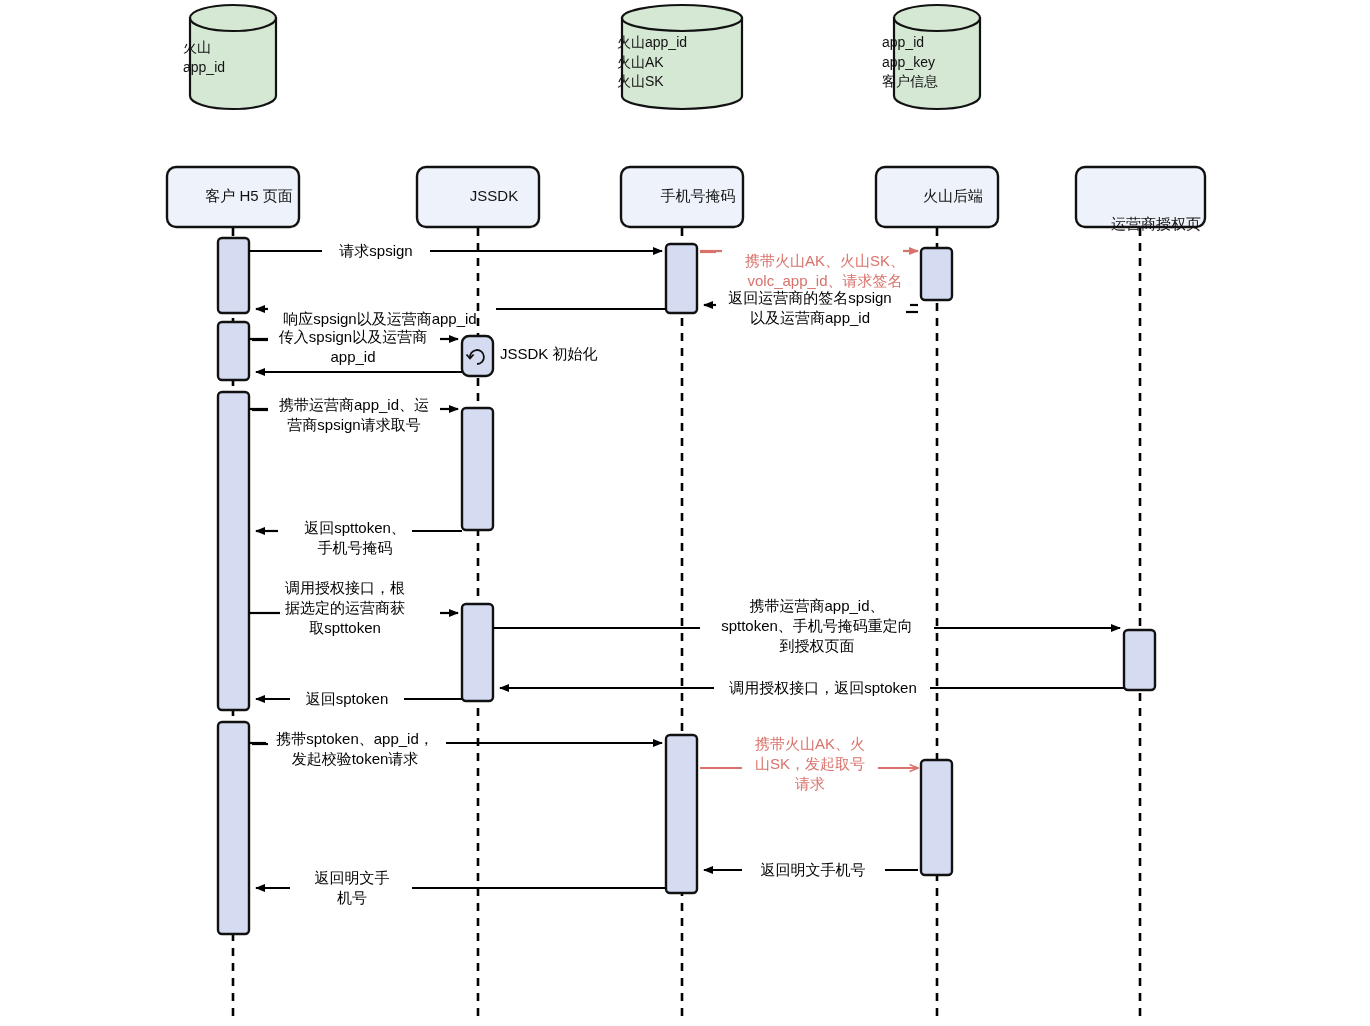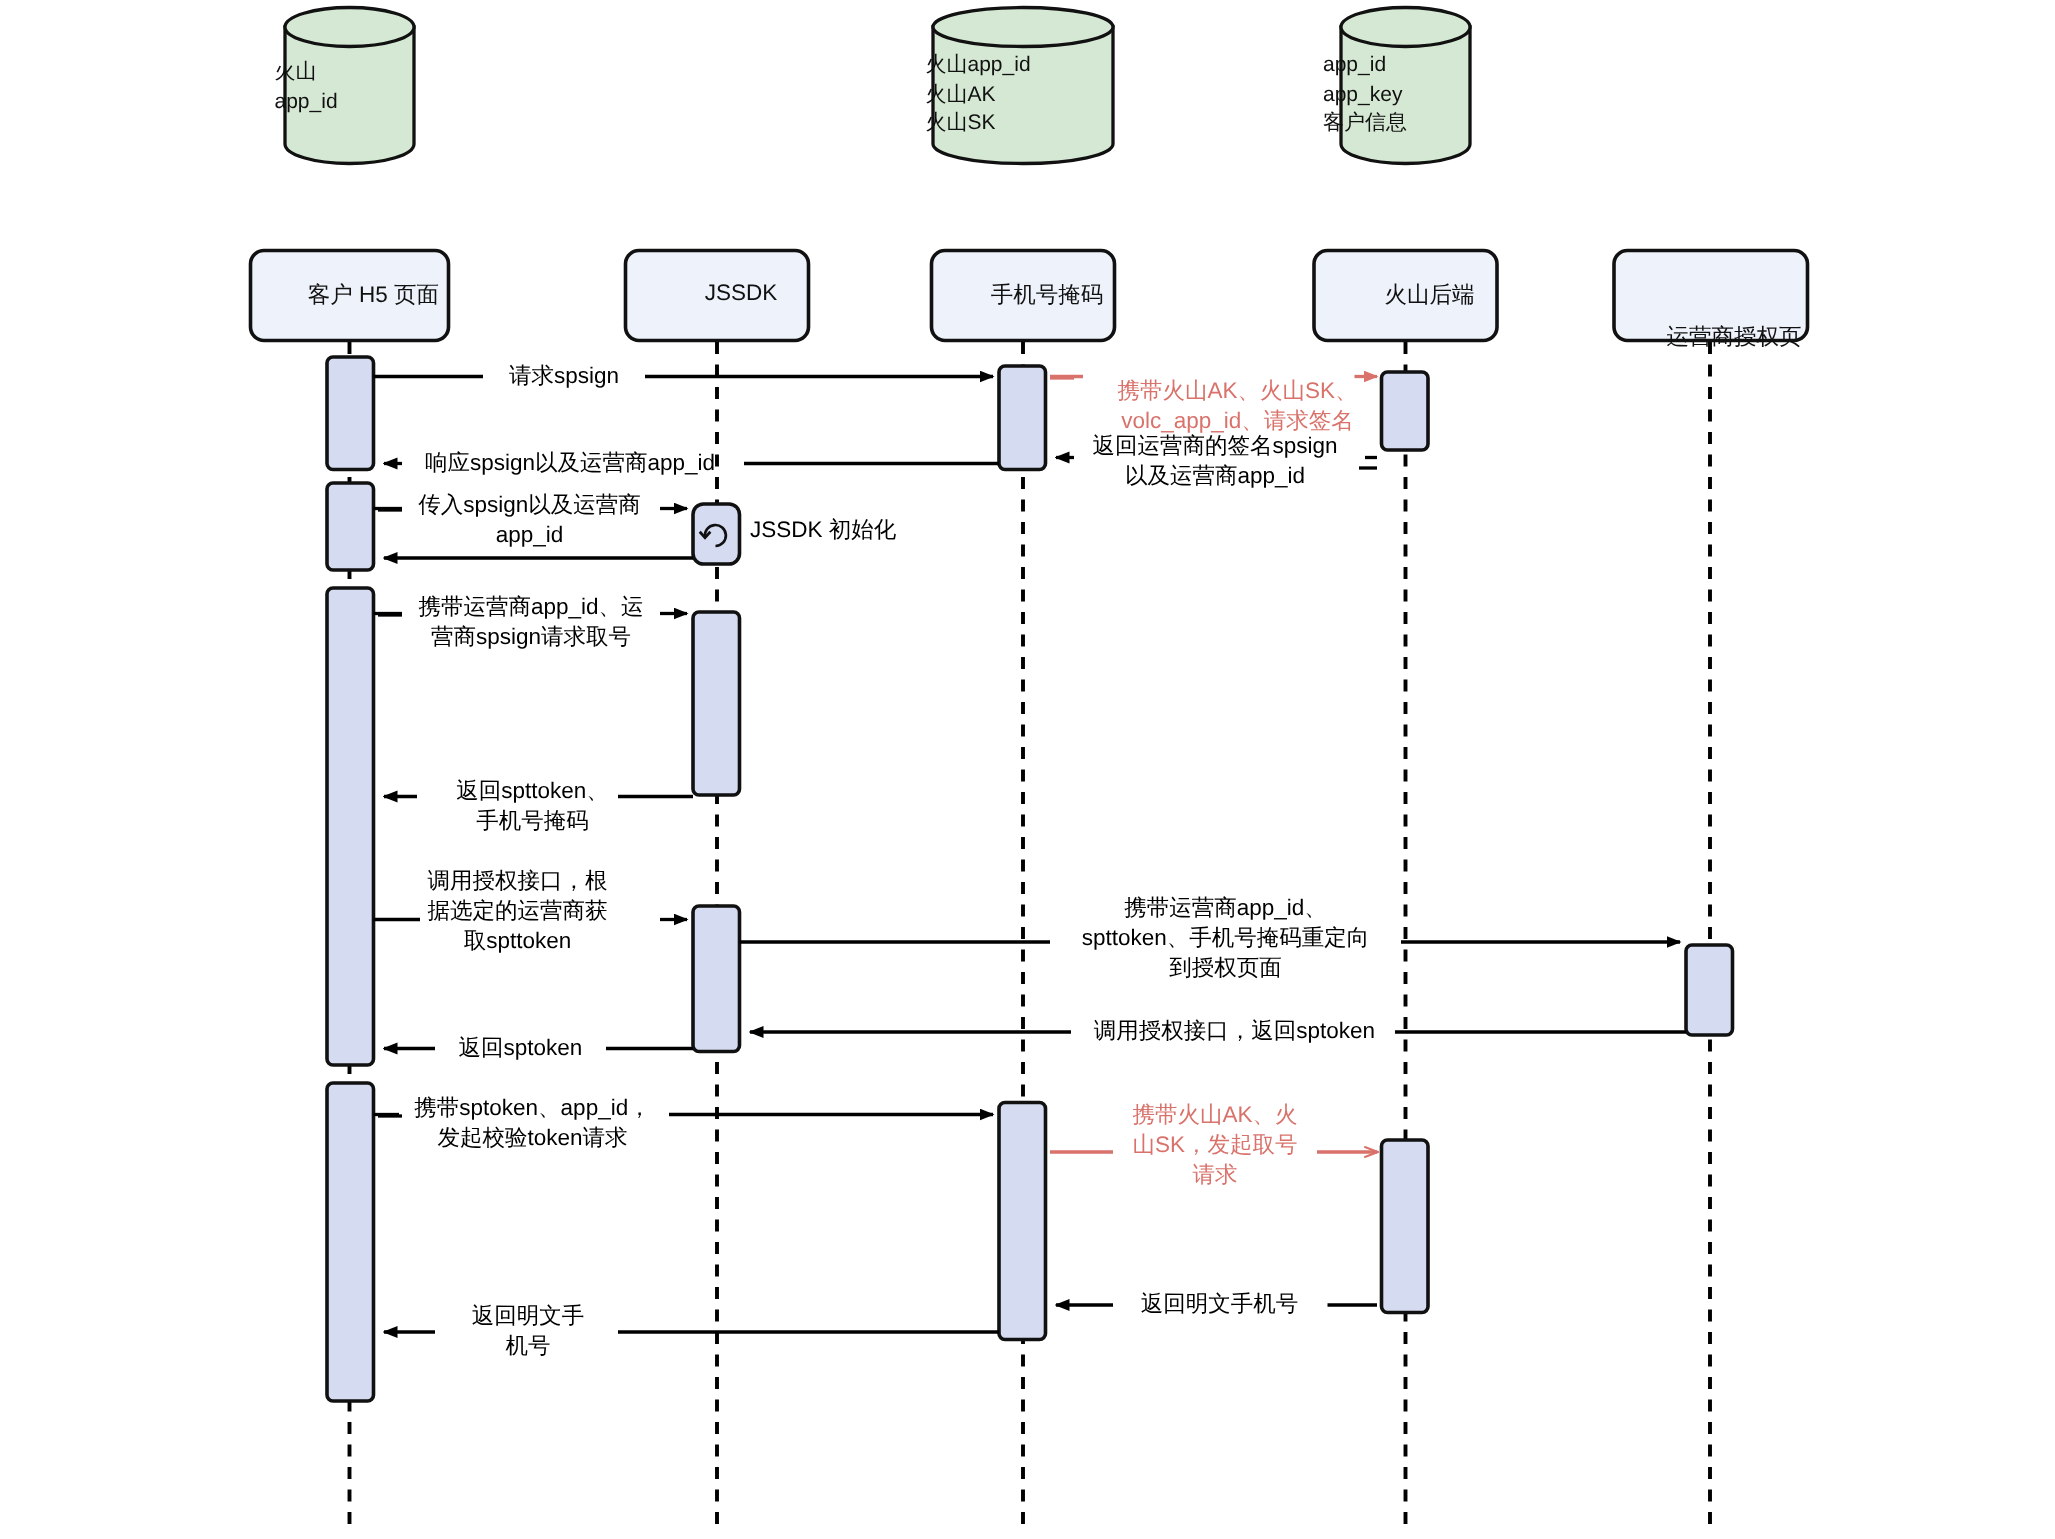--- a/index.html
+++ b/index.html
@@ -200,21 +200,21 @@
   <div class="actor-lbl" style="left:1076px; top:187px; width:128px;margin-top:28px;">运营商授权页</div>
 
   <div class="lbl" style="left:300px; top:241px; width:152px;">请求spsign</div>
 
   <div class="lbl red" style="left:732px; top:235px; width:186px;margin-top:16px;">携带火山AK、火山SK、
 volc_app_id、请求签名</div>
 
   <div class="lbl" style="left:712px; top:288px; width:196px;">返回运营商的签名spsign
 以及运营商app_id</div>
 
-  <div class="lbl" style="left:260px; top:299px; width:240px;">响应spsign以及运营商app_id</div>
+  <div class="lbl" style="left:260px; top:309px; width:240px;">响应spsign以及运营商app_id</div>
 
   <div class="lbl" style="left:265px; top:327px; width:176px;">传入spsign以及运营商
 app_id</div>
 
   <div class="lbl" style="left:500px; top:344px; width:140px; text-align:left;">JSSDK 初始化</div>
 
   <div class="lbl" style="left:265px; top:395px; width:178px;">携带运营商app_id、运
 营商spsign请求取号</div>
 
   <div class="lbl" style="left:290px; top:518px; width:130px;">返回spttoken、

